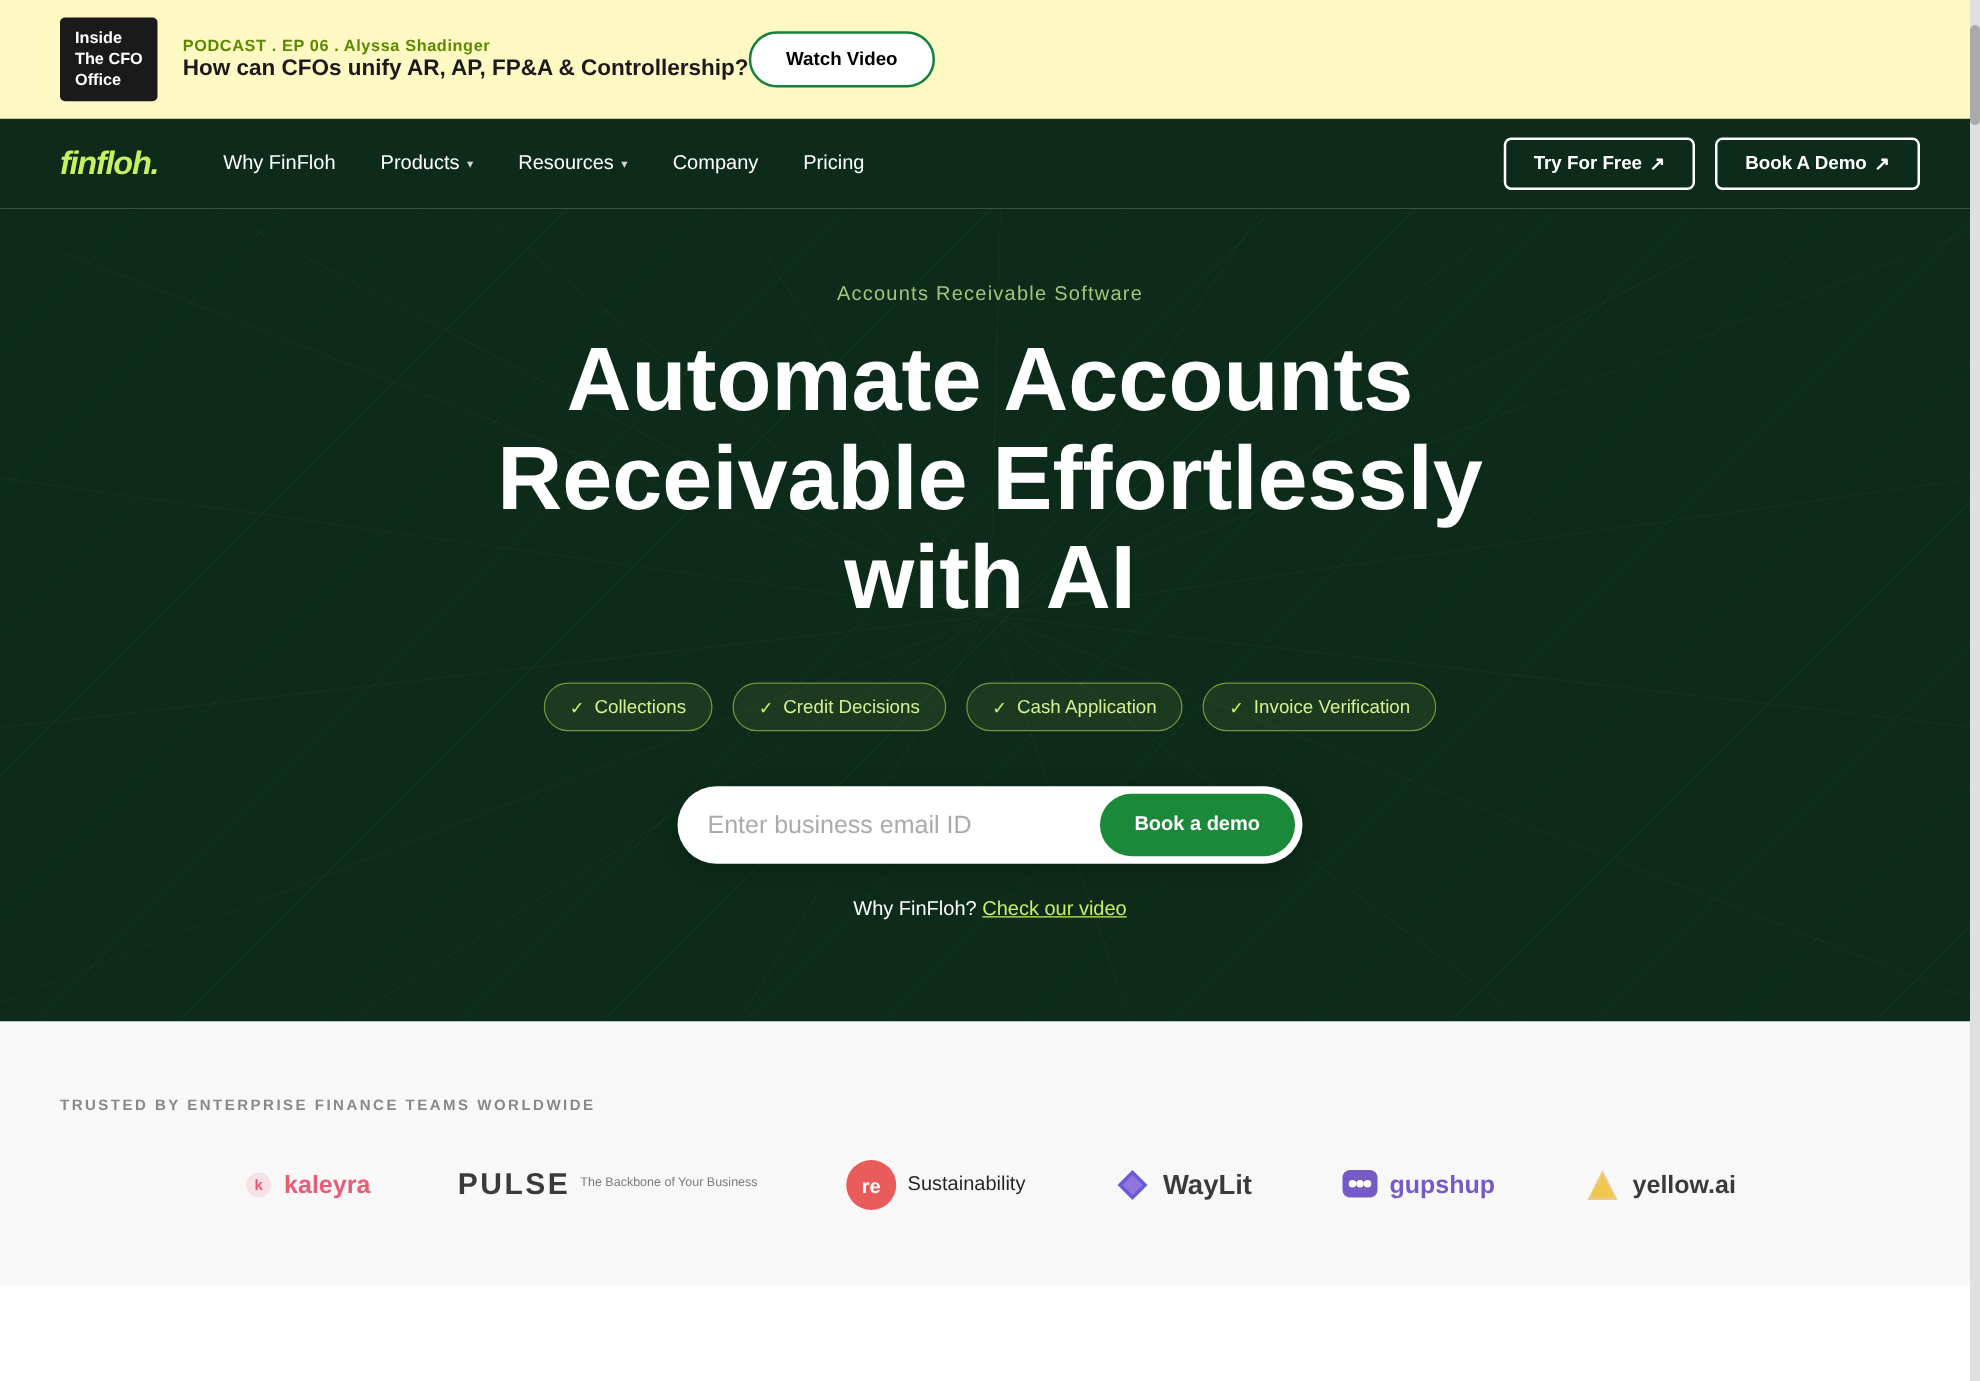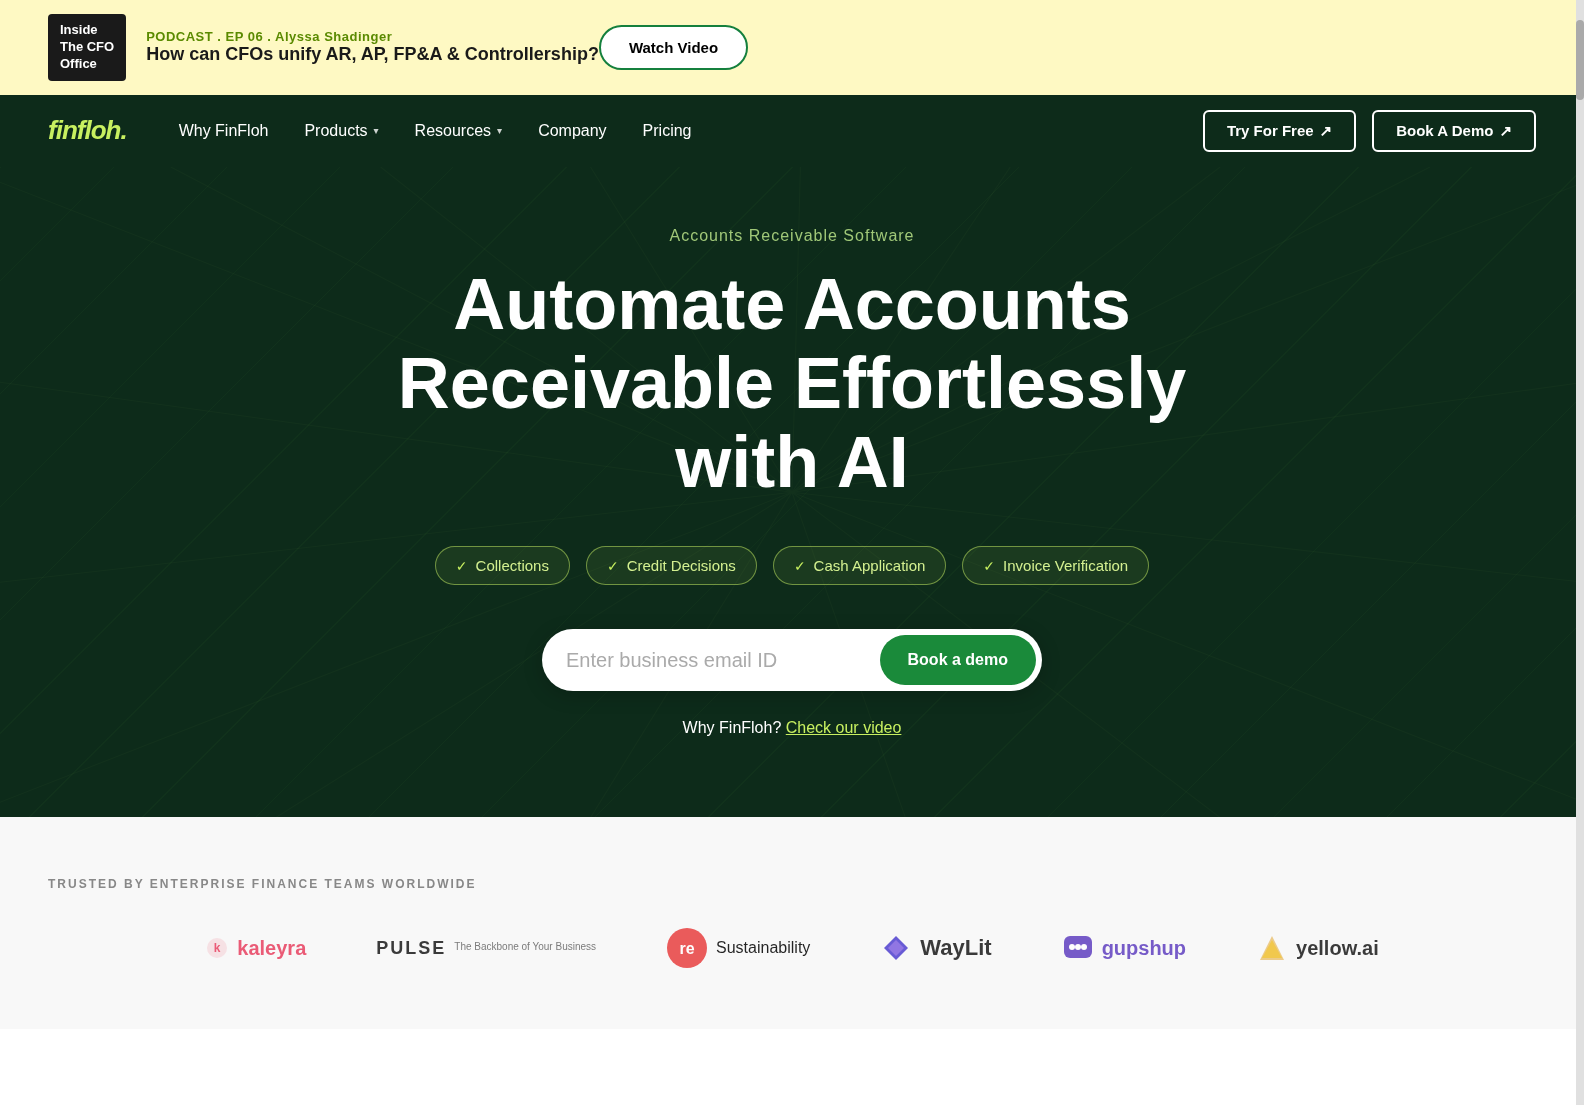--- a/index.html
+++ b/index.html
@@ -431,21 +431,21 @@
 
     <div class="brand-logo kaleyra">
       <svg width="24" height="24" viewBox="0 0 24 24">
         <circle cx="12" cy="12" r="10" fill="#e84060" opacity="0.15"></circle>
         <text x="12" y="16" text-anchor="middle" font-size="12" fill="#e84060" font-weight="bold">k</text>
       </svg>
       <span style="font-size:20px;font-weight:700;color:#e84060;">kaleyra</span>
     </div>
 
     <div class="brand-logo pulse">
-      <span style="font-size:18px;font-weight:800;color:#1a1a1a;letter-spacing:2px;">PULSE</span>
+      <span style="font-size:24px;font-weight:800;color:#1a1a1a;letter-spacing:2px;">PULSE</span>
       <span style="font-size:10px;color:#666;display:block;margin-top:-4px;">The Backbone of Your Business</span>
     </div>
 
     <div class="brand-logo re">
       <svg width="42" height="42" viewBox="0 0 42 42">
         <circle cx="21" cy="21" r="20" fill="#e84040"></circle>
         <text x="21" y="27" text-anchor="middle" font-size="16" fill="white" font-weight="bold">re</text>
       </svg>
       <div>
         <div style="font-size:16px;color:#000000;">Sustainability</div>

